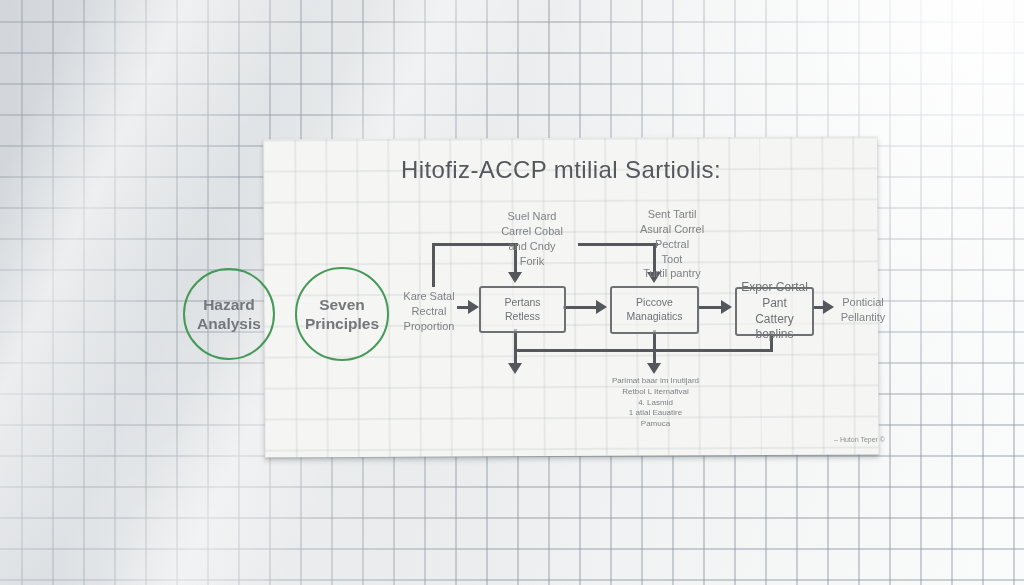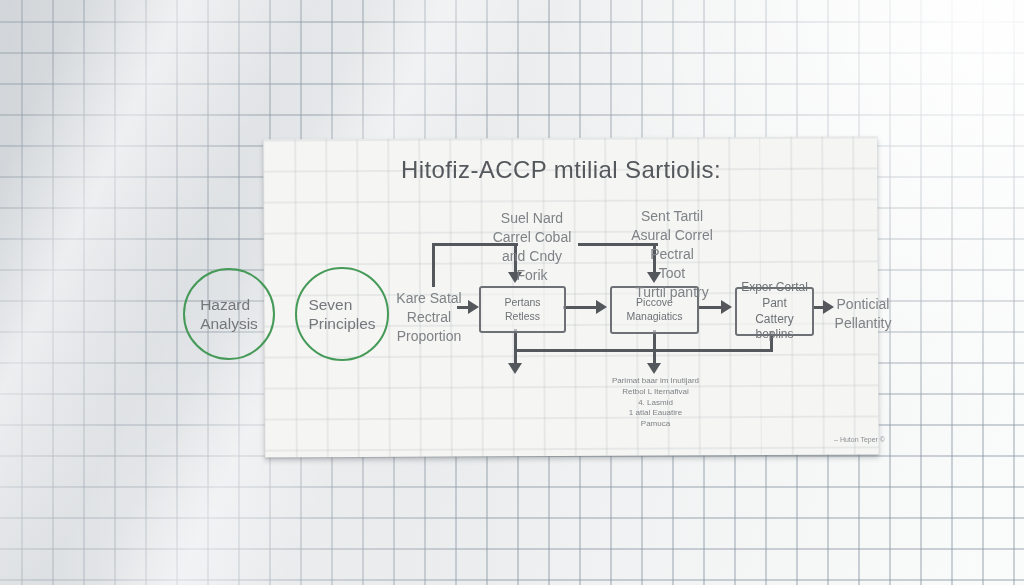--- a/index.html
+++ b/index.html
@@ -44,23 +44,24 @@
 
   .title{
     position:absolute;left:375px;top:156px;width:372px;
     text-align:center;font-size:24px;color:#54585c;letter-spacing:0.4px;
     filter:blur(0.3px);
   }
 
   .circle{
     position:absolute;border-radius:50%;
     border:2.5px solid #469a58;
-    display:flex;align-items:center;justify-content:center;text-align:left;
+    display:flex;align-items:center;justify-content:center;text-align:center;
     color:#73777b;font-size:15.5px;line-height:1.25;
     filter:blur(0.3px);
+    font-weight:bold;
   }
   .c1{left:183px;top:268px;width:88px;height:88px;}
   .c2{left:295px;top:267px;width:90px;height:90px;}
 
   .lines{white-space:pre-line;}
 
   
   .fl{position:absolute;background:#54585d;filter:blur(0.3px);}
   .ah{position:absolute;width:0;height:0;filter:blur(0.3px);}
   .ah-down{border-left:7px solid transparent;border-right:7px solid transparent;border-top:11px solid #54585d;}
@@ -70,21 +71,21 @@
     position:absolute;border:2px solid #6d7175;border-radius:3px;
     display:flex;align-items:center;justify-content:center;text-align:center;
     color:#6d7175;line-height:1.3;filter:blur(0.3px);background:rgba(245,245,243,0.6);
   }
   .b1{left:479px;top:286px;width:83px;height:43px;font-size:10.5px;}
   .b2{left:610px;top:286px;width:85px;height:44px;font-size:10.5px;}
   .b3{left:735px;top:287px;width:75px;height:45px;font-size:12px;align-items:center;}
 
   .note{
     position:absolute;text-align:center;color:#7e8286;
-    font-size:14px;line-height:1.35;filter:blur(0.35px);
+    font-size:11px;line-height:1.35;filter:blur(0.35px);
   }
   .n-top1{left:487px;top:209px;width:90px;}
   .n-top2{left:620px;top:207px;width:104px;}
   .n-in{left:393px;top:289px;width:72px;}
   .n-out{left:832px;top:295px;width:62px;text-align:center;}
   .n-bot1{left:466px;top:377px;width:114px;font-size:8px;}
   .n-bot2{left:583px;top:376px;width:145px;font-size:8px;}
   .signature{left:800px;top:435px;width:85px;font-size:7px;text-align:right;color:#8b8f93;}
 </style>
 </head>

